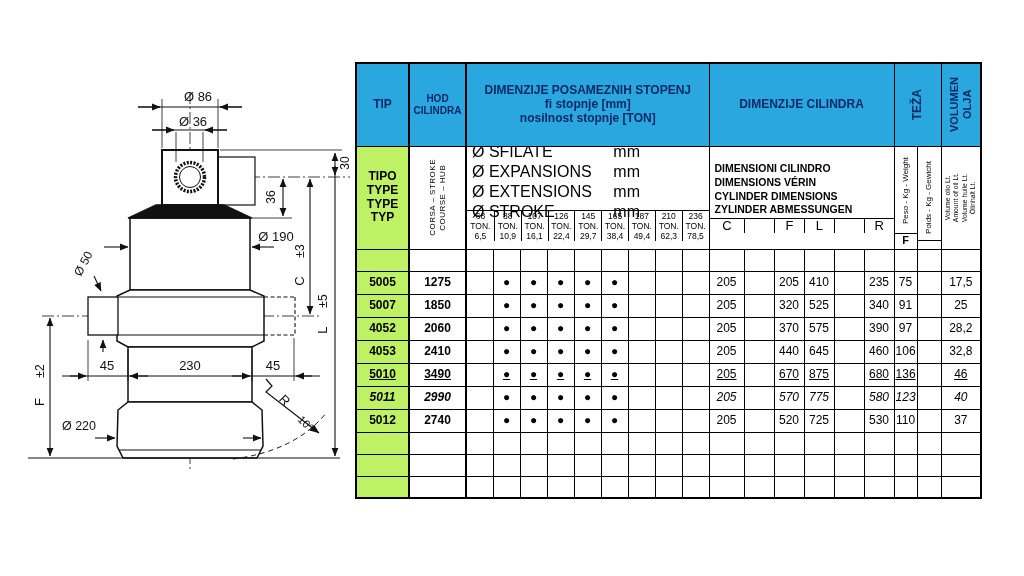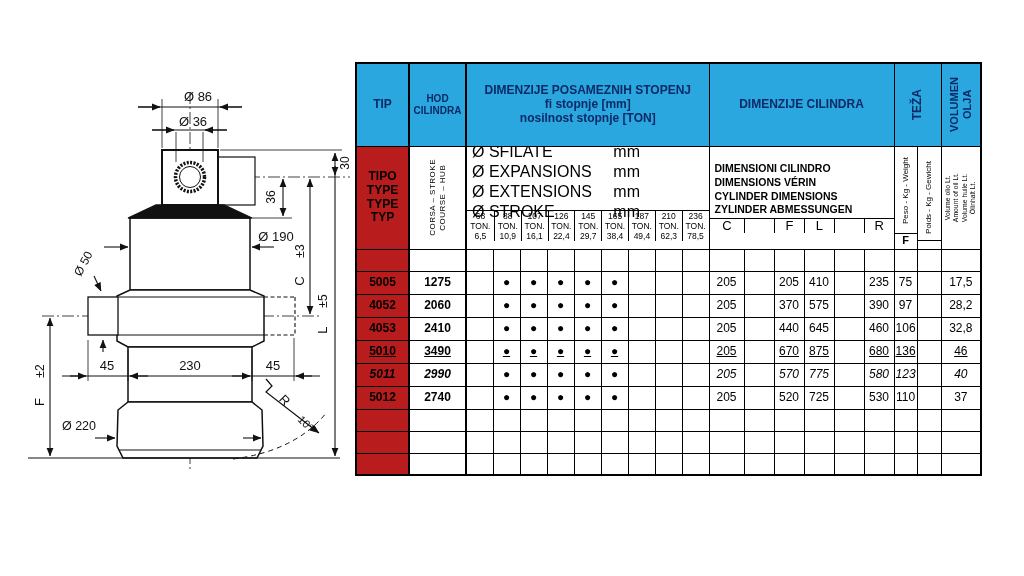--- a/index.html
+++ b/index.html
@@ -17,21 +17,21 @@
     border-collapse:collapse;table-layout:fixed;border:2px solid #000;
   }
   #spec-table td,#spec-table th{
     border:1px solid #000;padding:0;overflow:hidden;
     text-align:center;vertical-align:middle;font-size:12px;line-height:1.15;
   }
   tr.h1 th{
     background:#2aa7df;color:#0b2a66;border:2px solid #000;
     font-weight:bold;font-size:11px;white-space:pre-line;
   }
-  .gray{background:#b91c1c}
+  .gray{background:#bef264}
   .br2{border-right-width:2px !important}
   .pre{white-space:pre-line}
   .rotwrap{display:flex;align-items:center;justify-content:center;height:100%;width:100%}
   .rot{writing-mode:vertical-rl;transform:rotate(180deg);white-space:pre-line;line-height:1.2}
   .tipo-cell{font-weight:bold;font-size:11px}
   .corsa{font-size:8px;letter-spacing:.5px}
   .tipcell{font-weight:bold;font-size:13px}
   .hodcell{font-weight:bold;font-size:11.5px}
   .dot{font-size:11px}
   
@@ -329,20 +329,42 @@
         <td></td>
         <td>205</td>
         <td>410</td>
         <td></td>
         <td>235</td>
         <td>75</td>
         <td></td>
         <td>17,5</td>
       </tr>
       <tr style="height: 23px;">
+        <td class="gray tipcell br2">5007</td>
+        <td class="hodcell br2">1850</td>
+        <td class="dot"></td>
+        <td class="dot">●</td>
+        <td class="dot">●</td>
+        <td class="dot">●</td>
+        <td class="dot">●</td>
+        <td class="dot">●</td>
+        <td class="dot"></td>
+        <td class="dot"></td>
+        <td class="dot"></td>
+        <td>205</td>
+        <td></td>
+        <td>320</td>
+        <td>525</td>
+        <td></td>
+        <td>340</td>
+        <td>91</td>
+        <td></td>
+        <td>25</td>
+      </tr>
+      <tr style="height: 23px;">
         <td class="gray tipcell br2">4052</td>
         <td class="hodcell br2">2060</td>
         <td class="dot"></td>
         <td class="dot">●</td>
         <td class="dot">●</td>
         <td class="dot">●</td>
         <td class="dot">●</td>
         <td class="dot">●</td>
         <td class="dot"></td>
         <td class="dot"></td>

